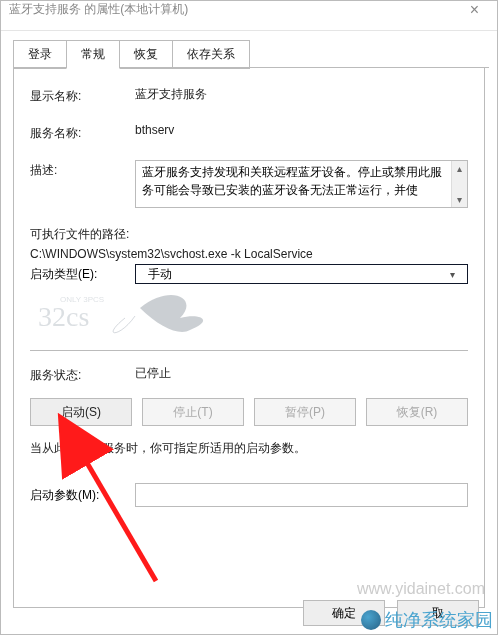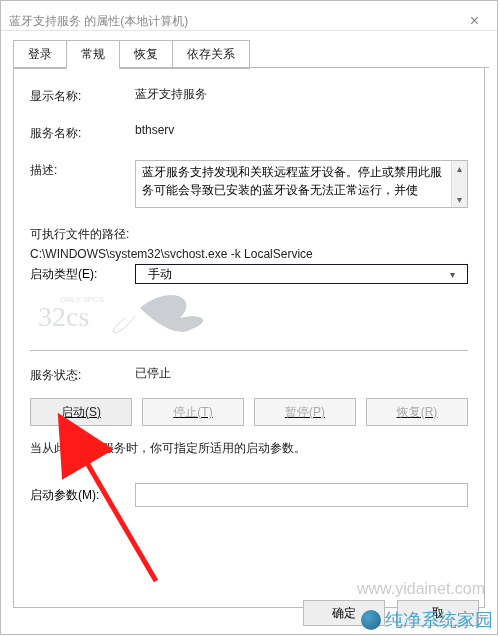--- a/index.html
+++ b/index.html
@@ -19,21 +19,21 @@
     width: 498px;
     height: 635px;
     background: #fff;
     position: relative;
   }
   .titlebar {
     height: 30px;
     background: #fff;
     border-bottom: 1px solid #e5e5e5;
     display: flex;
-    align-items: flex-end;
+    align-items: flex-start;
     padding: 0 8px;
     color: #888;
   }
   .titlebar .win-close {
     margin-left: auto;
     font-size: 16px;
     color: #888;
     padding: 0 10px;
   }
   .tabstrip {
@@ -135,21 +135,20 @@
   }
   .watermark svg { position:absolute; left:0; top:0; }
   .divider {
     border-top: 1px solid #bbb;
     margin: 4px 0 14px 0;
   }
   .btnrow {
     display: flex;
     gap: 10px;
     margin-bottom: 14px;
-    text-decoration: underline;
   }
   .btn {
     flex: 1;
     height: 28px;
     border: 1px solid #bbb;
     background: #eee;
     display: flex;
     align-items: center;
     justify-content: center;
     color: #222;

